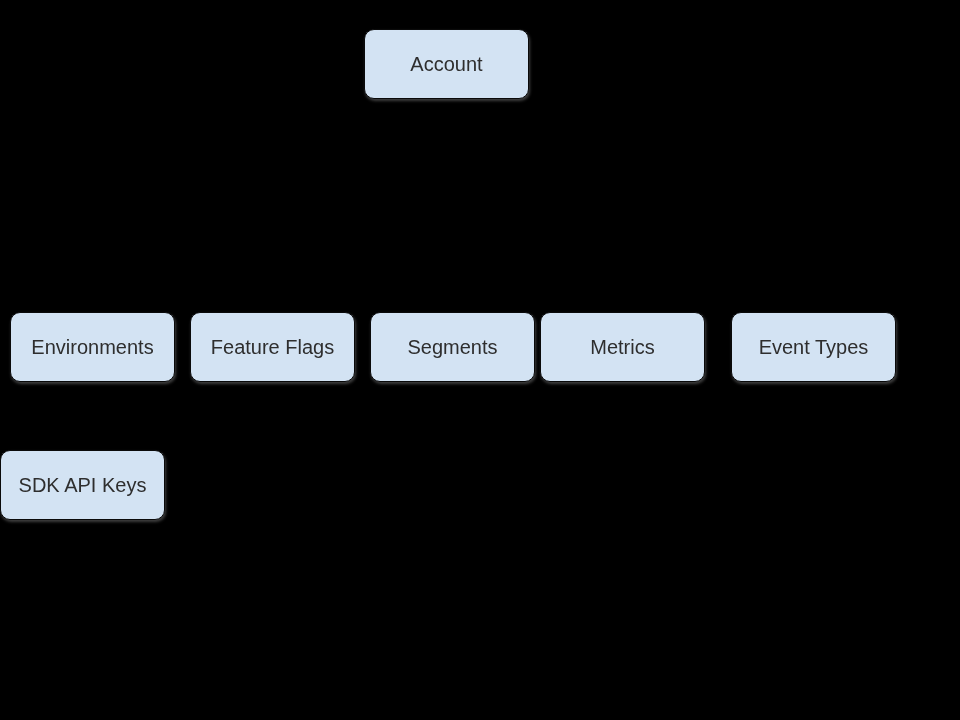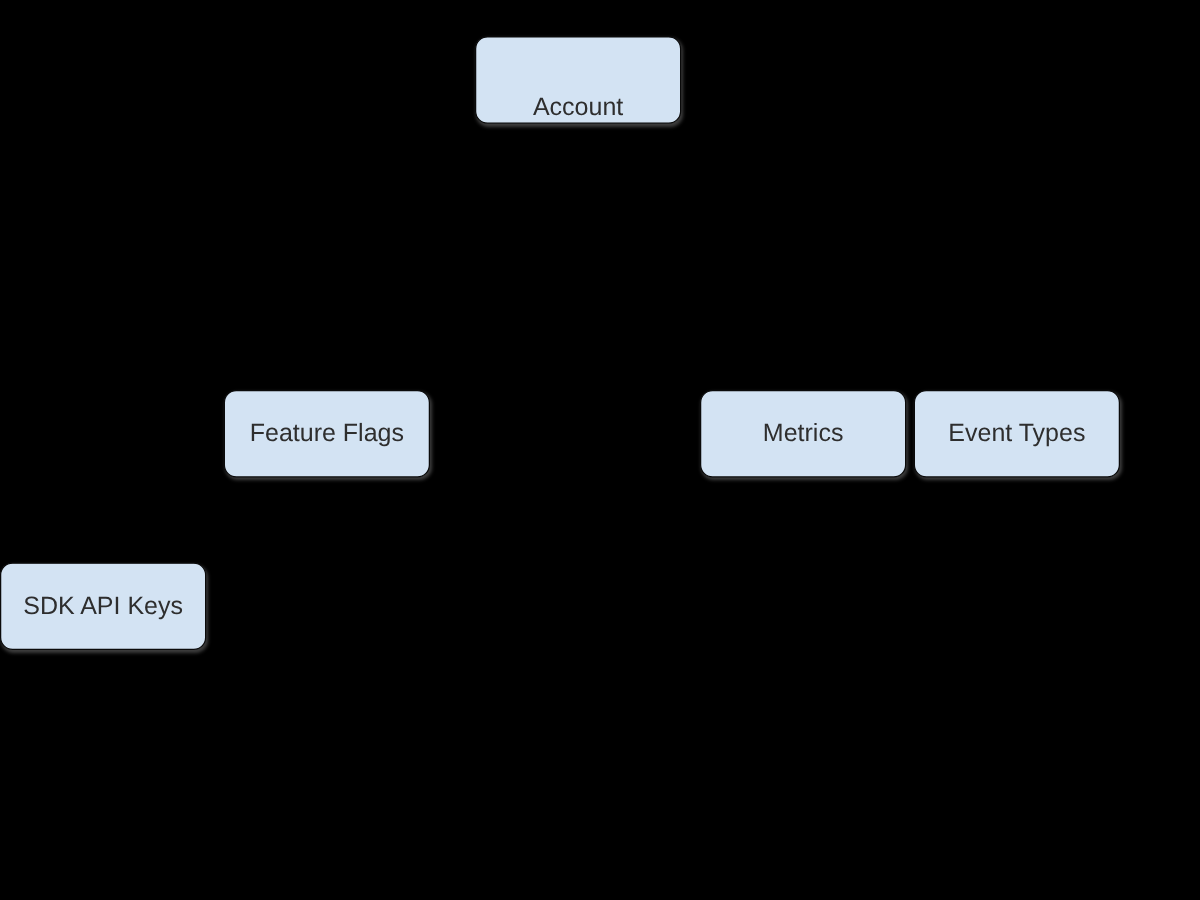--- a/index.html
+++ b/index.html
@@ -26,44 +26,50 @@
     display: flex;
     align-items: center;
     justify-content: center;
     color: #2e2e2e;
     font-size: 20px;
     line-height: 1.2;
     text-align: center;
     box-shadow: 1px 2px 3px rgba(140,140,140,0.45);
   }
   
-  .pos-account      { left: 380px; top: 29px; align-items: flex-end;  }
+  .pos-account      { left: 364px; top: 29px;  }
   .pos-projects     { left: 370px; top: 130px; }
   .pos-environments { left: 10px;  top: 312px; }
-  .pos-featureflags { left: 179px; top: 312px; align-items: center; }
+  .pos-featureflags { left: 190px; top: 312px; align-items: center; }
   .pos-segments     { left: 370px; top: 312px; }
-  .pos-metrics      { left: 560px; top: 312px; }
+  .pos-metrics      { left: 540px; top: 312px; }
   .pos-eventtypes   { left: 731px; top: 312px; }
   .pos-sdkapikeys   { left: 0;  top: 450px; }
 </style>
 </head>
 <body>
 
 <div class="canvas">
 
   <div class="node pos-account">
     <span>Account</span>
   </div>
 
 
+  <div class="node pos-environments">
+    <span>Environments</span>
+  </div>
 
   <div class="node pos-featureflags">
     <span>Feature Flags</span>
   </div>
 
+  <div class="node pos-segments">
+    <span>Segments</span>
+  </div>
 
   <div class="node pos-metrics">
     <span>Metrics</span>
   </div>
 
   <div class="node pos-eventtypes">
     <span>Event Types</span>
   </div>
 
   <div class="node pos-sdkapikeys">

